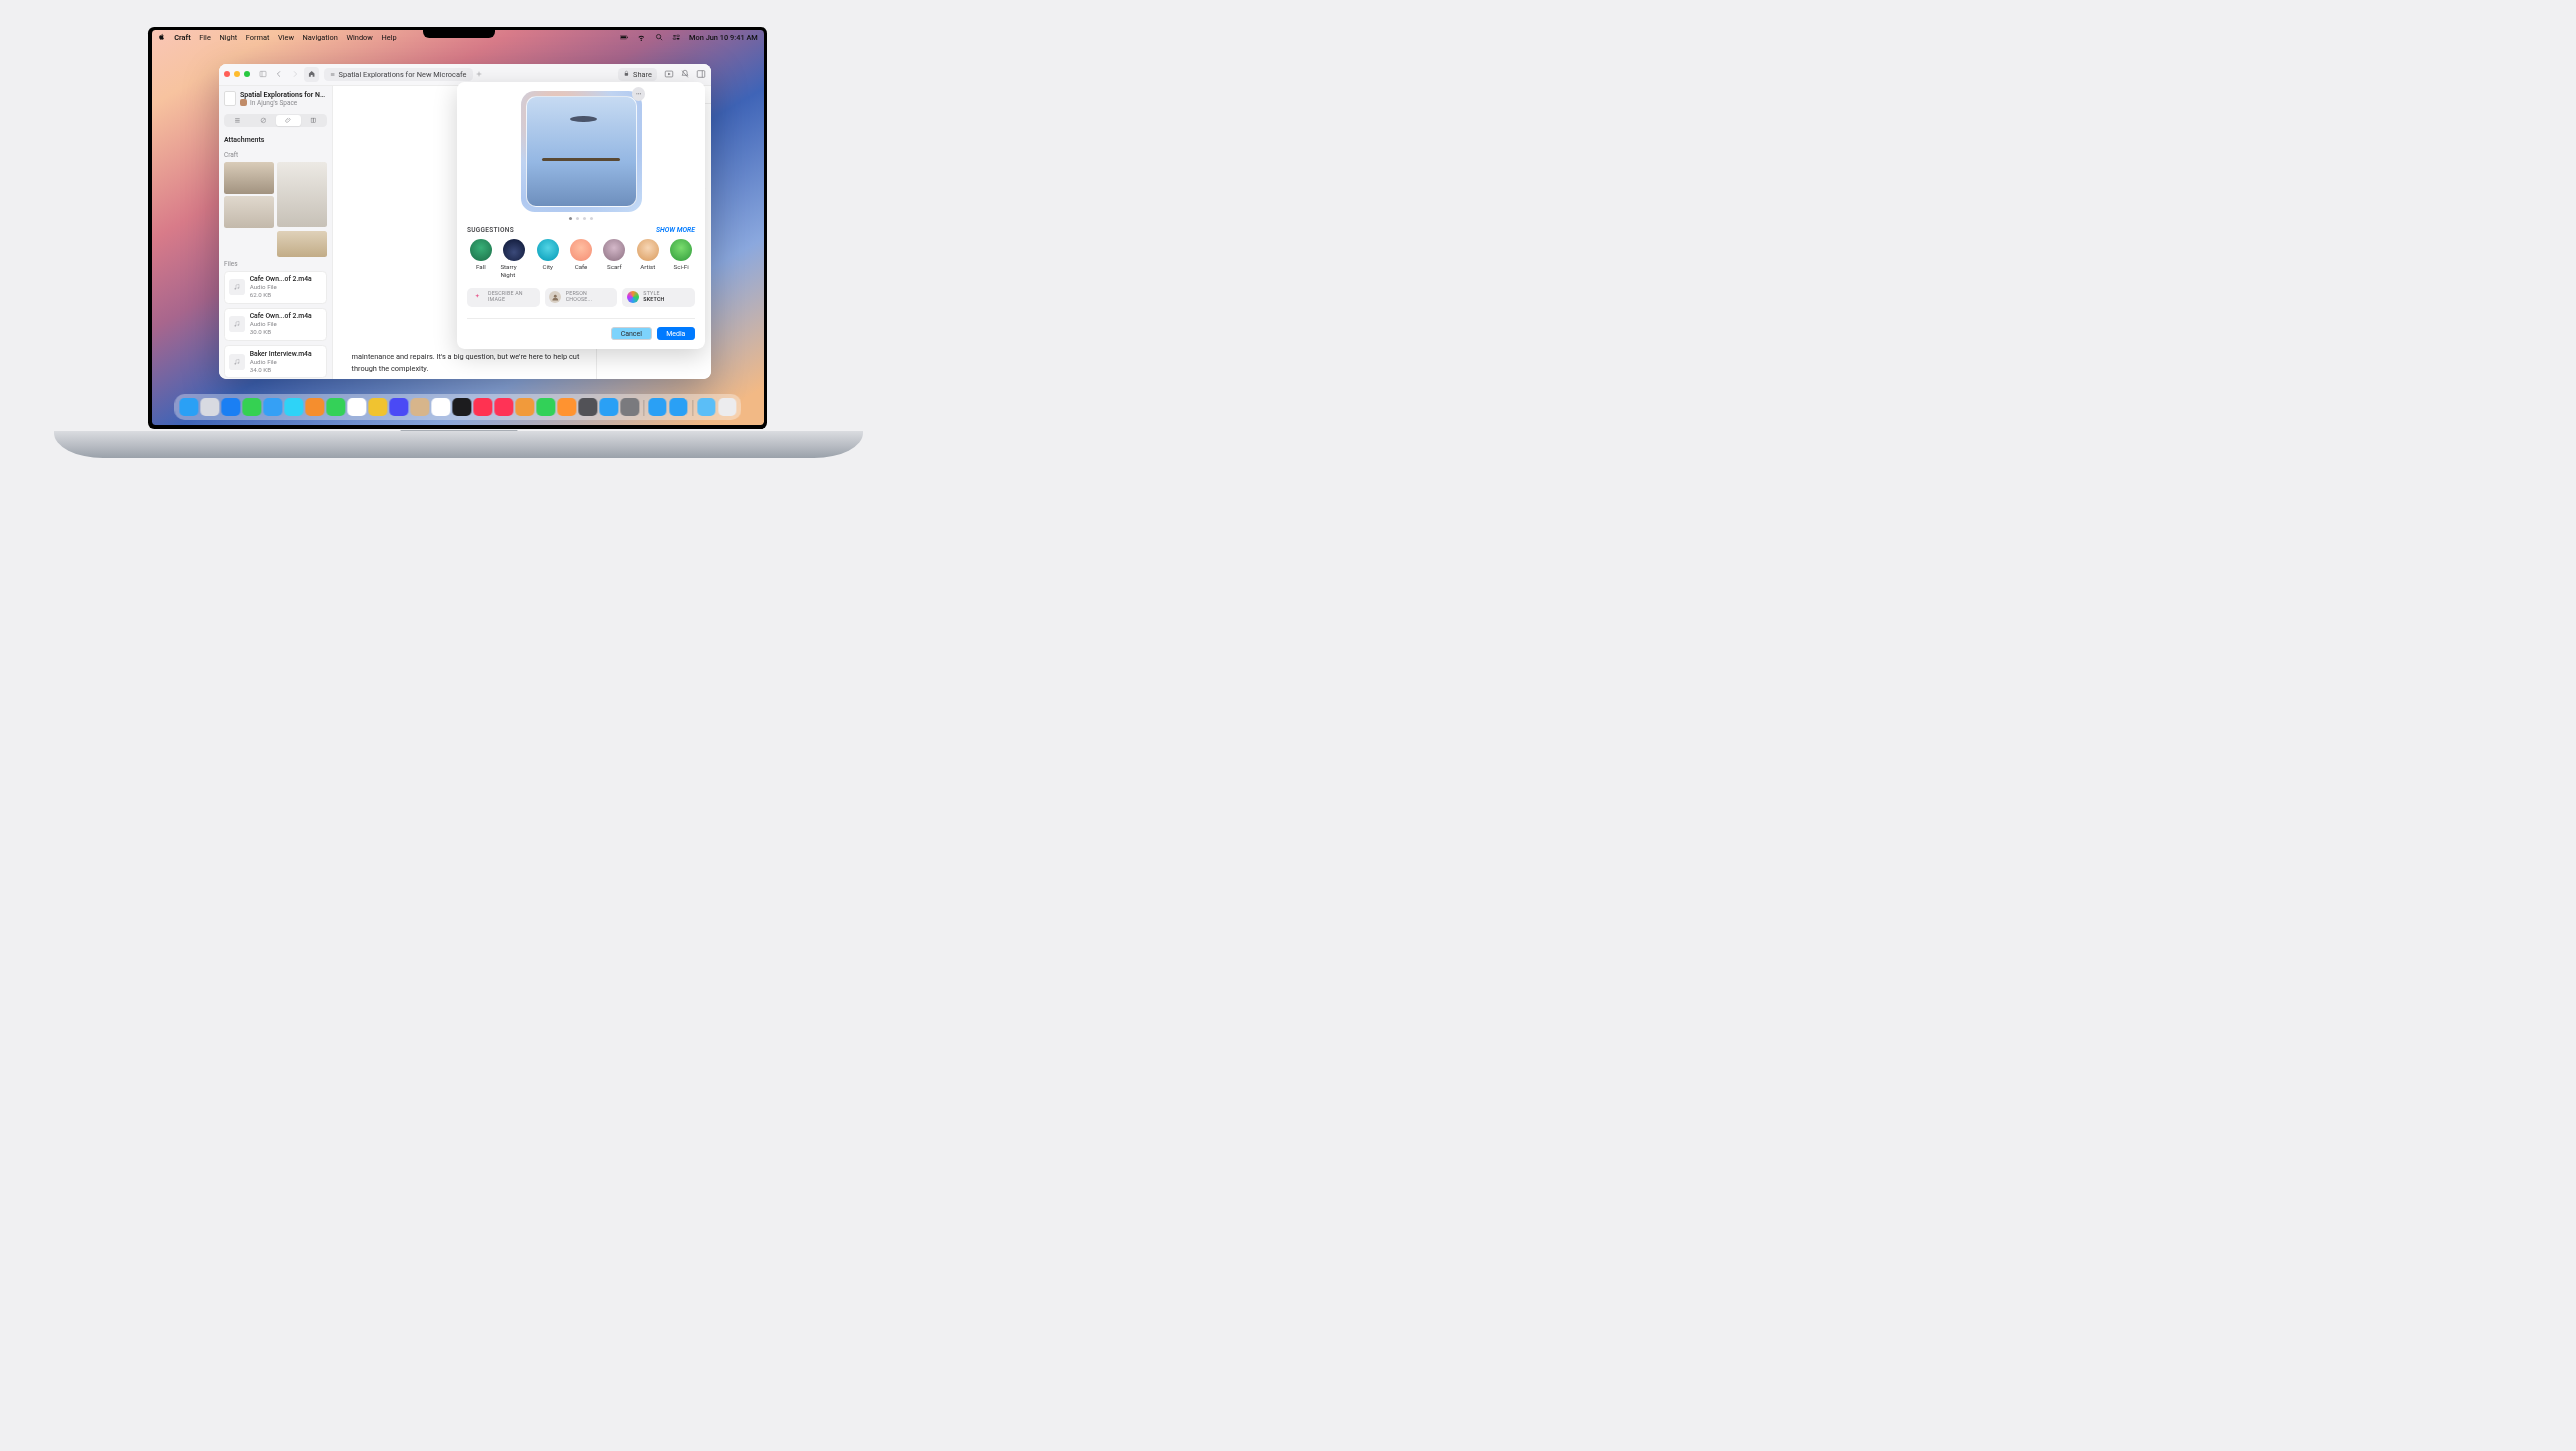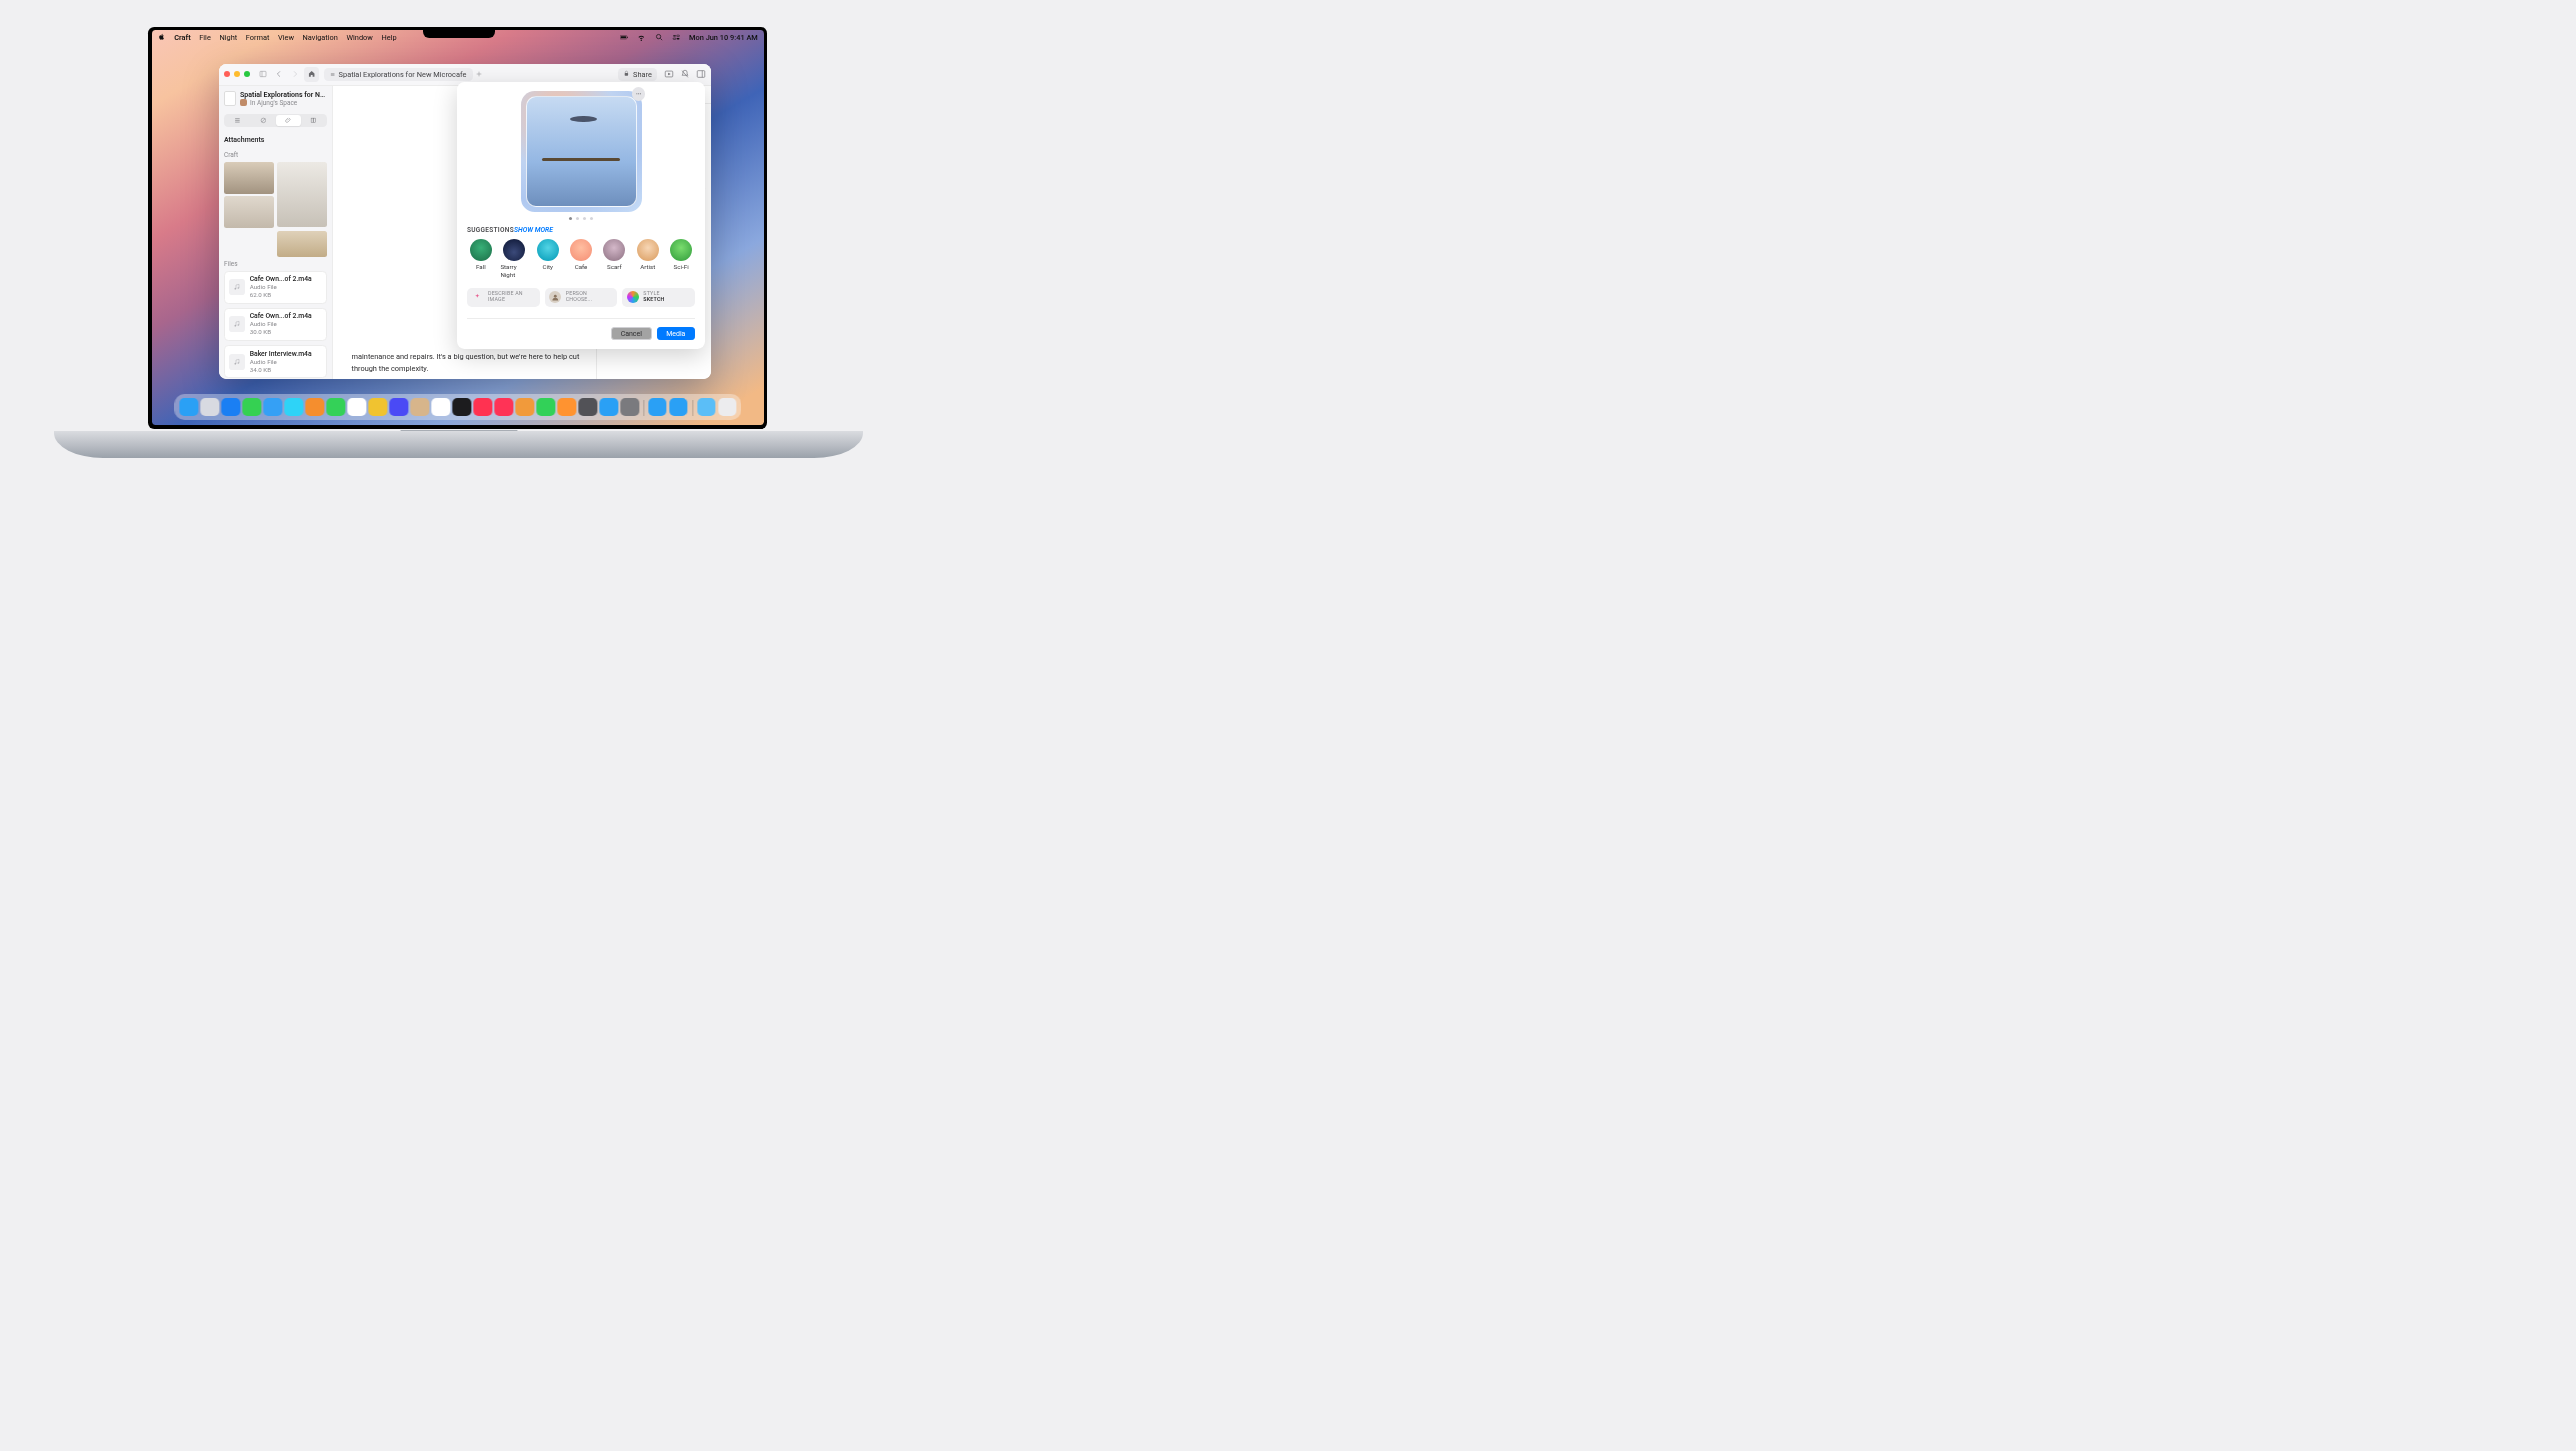--- a/index.html
+++ b/index.html
@@ -79,21 +79,21 @@
              padding:5px;}
   .art-inner{width:100%;height:100%;border-radius:10px;border:1.2px solid rgba(255,255,255,.8);
              background:linear-gradient(#C6DAF2,#94B7E3 60%,#6E8FBD); position:relative; overflow:hidden;}
   .art-inner::before{content:'';position:absolute;left:14%;right:14%;top:56%;height:3.7px;background:#5a4933;border-radius:1.9px;}
   .art-inner::after{content:'';position:absolute;left:40%;top:18%;width:27px;height:6.2px;background:#4a546a;border-radius:50%;}
   .art-more{position:absolute;right:-3.7px;top:-3.7px;width:13.6px;height:13.6px;border-radius:50%;background:#E4E4E8;display:flex;align-items:center;justify-content:center;}
   .art-more svg{width:7.4px;height:7.4px;fill:#6a6a6e;}
   .carousel-dots{display:flex;justify-content:center;gap:3.7px;margin:5px 0 2.5px;}
   .carousel-dots span{width:3.1px;height:3.1px;border-radius:50%;background:#d5d5da;}
   .carousel-dots span.on{background:#8a8a8e;}
-  .sugg-header{display:flex;align-items:center;margin:3.7px 0 5px;}
+  .sugg-header{display:flex;justify-content:space-between;align-items:center;margin:3.7px 0 5px;}
   .sugg-header .lbl{font-size:6.5px;font-weight:600;letter-spacing:0.3px;color:#4a4a4d;}
   .sugg-header .more{font-size:6.8px;font-weight:600;color:#007AFF;font-style:italic;}
   .sugg-row{display:flex;gap:5.6px;}
   .sugg-item{flex:1;display:flex;flex-direction:column;align-items:center;gap:2.5px;}
   .sugg-item .circ{width:22px;height:22px;border-radius:50%;}
   .sugg-item .lab{font-size:6.2px;color:#3c3c3e;}
   .c0{background:radial-gradient(circle at 50% 40%,#38b077,#1b6c47);}
   .c1{background:radial-gradient(circle at 50% 60%,#3b4a7a,#0a1330);}
   .c2{background:radial-gradient(circle at 50% 40%,#52d4e5,#0098b5);}
   .c3{background:radial-gradient(circle at 50% 40%,#ffbea1,#f58d73);}
@@ -101,21 +101,21 @@
   .c5{background:radial-gradient(circle at 50% 40%,#f7d6b5,#d99a5b);}
   .c6{background:radial-gradient(circle at 50% 40%,#7add6e,#2f9a3a);}
   .chip-row{display:flex;gap:5px;margin-top:8.6px;}
   .chip{flex:1;display:flex;align-items:center;gap:4.3px;background:#F0F0F2;border-radius:5px;padding:3.1px 4.3px;}
   .chip .chip-ic{width:12.4px;height:12.4px;border-radius:50%;display:flex;align-items:center;justify-content:center;flex-shrink:0;}
   .chip .chip-ic svg{width:8.6px;height:8.6px;}
   .chip .ct{display:flex;flex-direction:column;line-height:1.1;overflow:hidden;}
   .chip .ct .lab{font-size:5.3px;color:#8a8a8e;letter-spacing:0.2px;white-space:nowrap;overflow:hidden;}
   .chip .ct .val{font-size:5.3px;font-weight:600;color:#2c2c2e;letter-spacing:0.2px;}
   .popover-footer{display:flex;justify-content:flex-end;gap:5px;margin-top:auto;padding-top:7.4px;border-top:0.6px solid #ececec;}
-  .btn{font-size:7px;padding:1.9px 8.6px;border-radius:3.1px;border:0.6px solid #d0d0d4;background:#a3a3a3;color:#2c2c2e;}
+  .btn{font-size:7px;padding:1.9px 8.6px;border-radius:3.1px;border:0.6px solid #d0d0d4;background:#7dd3fc;color:#2c2c2e;}
   .btn.primary{background:#007AFF;border-color:#007AFF;color:#fff;}
 
   
   .inspector{width:115px;border-left:0.6px solid #ececec;background:#fff;padding:3.7px 6.2px 7.4px;font-size:6.8px;color:#3c3c3e;overflow:hidden;}
   .insp-tabs{display:flex;justify-content:space-around;border-bottom:0.6px solid #ececec;margin:-3.7px -6.2px 5px;padding:1.2px 3.7px 0;}
   .insp-tab{width:18.5px;height:16px;display:flex;align-items:center;justify-content:center;border-bottom:1.2px solid transparent;}
   .insp-tab svg{width:8.6px;height:8.6px;fill:#8a8a8e;}
   .insp-tab.active{border-bottom-color:#007AFF;}
   .insp-tab.active svg{fill:#007AFF;}
   .insp-h{font-size:7.4px;font-weight:600;margin-bottom:3.7px;color:#1a1a1a;}

